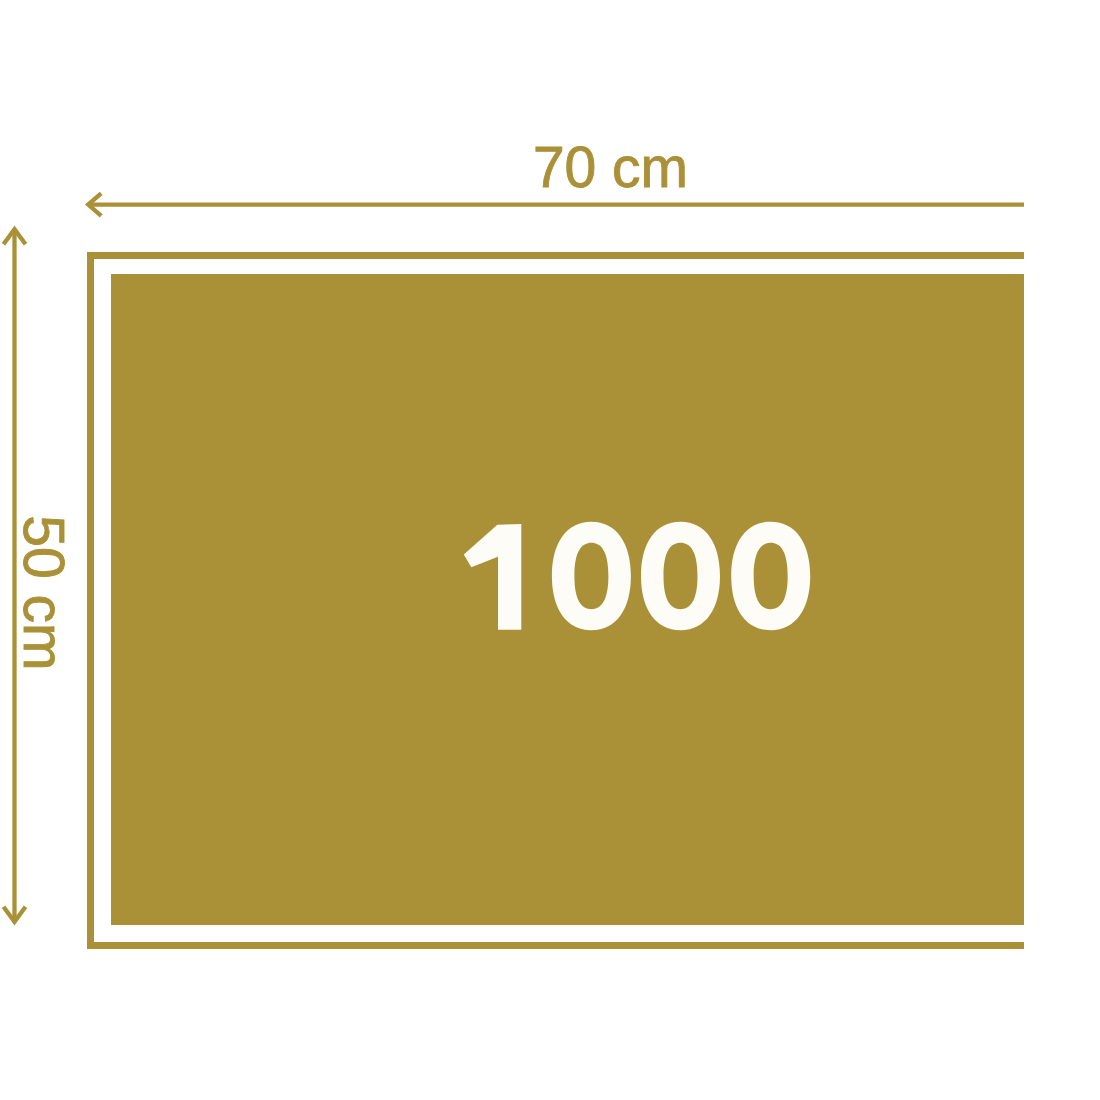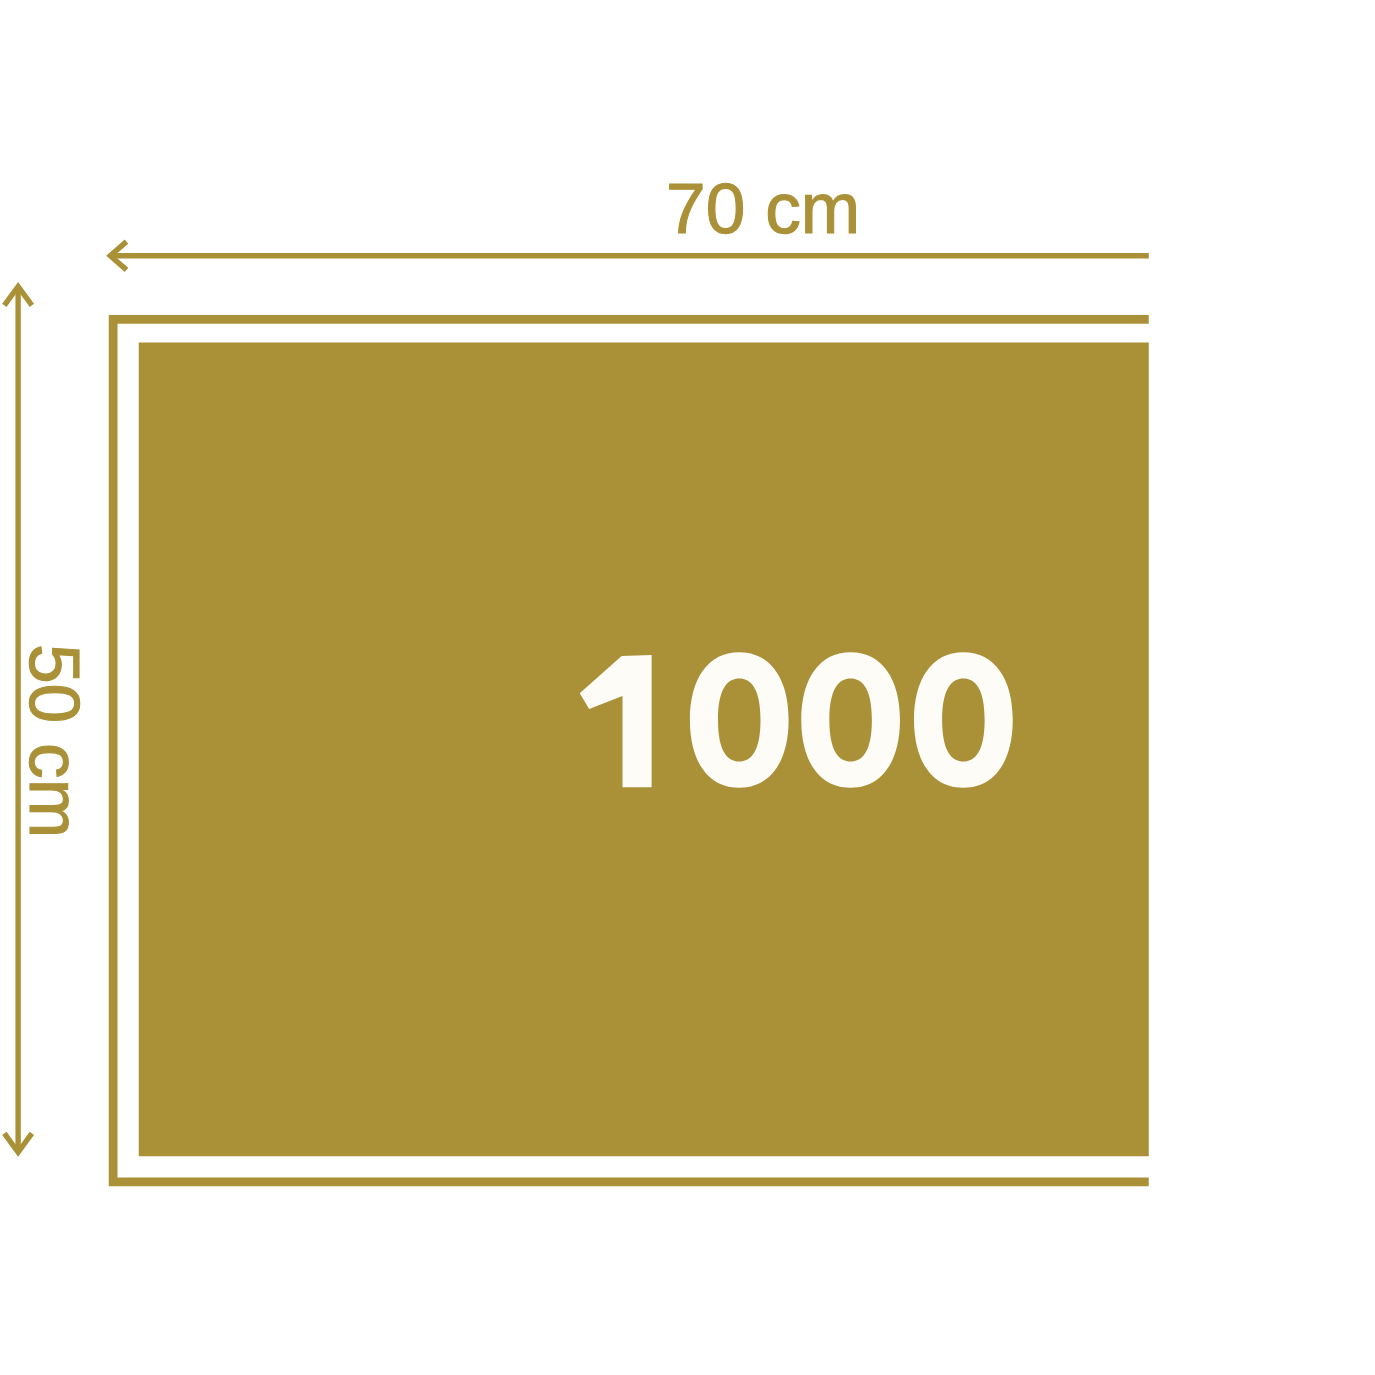--- a/index.html
+++ b/index.html
@@ -1,16 +1,16 @@
 <!DOCTYPE html>
 <html><head>
 <meta charset="utf-8">
 <style>
   html,body{margin:0;padding:0;background:#ffffff;}
-  #canvas{position:relative;filter:blur(0.55px);width:919px;height:1100px;background:#ffffff;overflow:hidden;
+  #canvas{position:relative;filter:blur(0.55px);width:1024px;height:1100px;background:#ffffff;overflow:hidden;
           font-family:"Liberation Sans", sans-serif;}
 </style>
 </head>
 <body>
 <div id="canvas">
 
   <div style="position:absolute;left:87px;top:252px;width:995.5px;height:682.5px;border:7px solid #aa9138;background:#ffffff;"></div>
 
   <div style="position:absolute;left:111px;top:274px;width:960px;height:650.5px;background:#aa9138;"></div>
 

